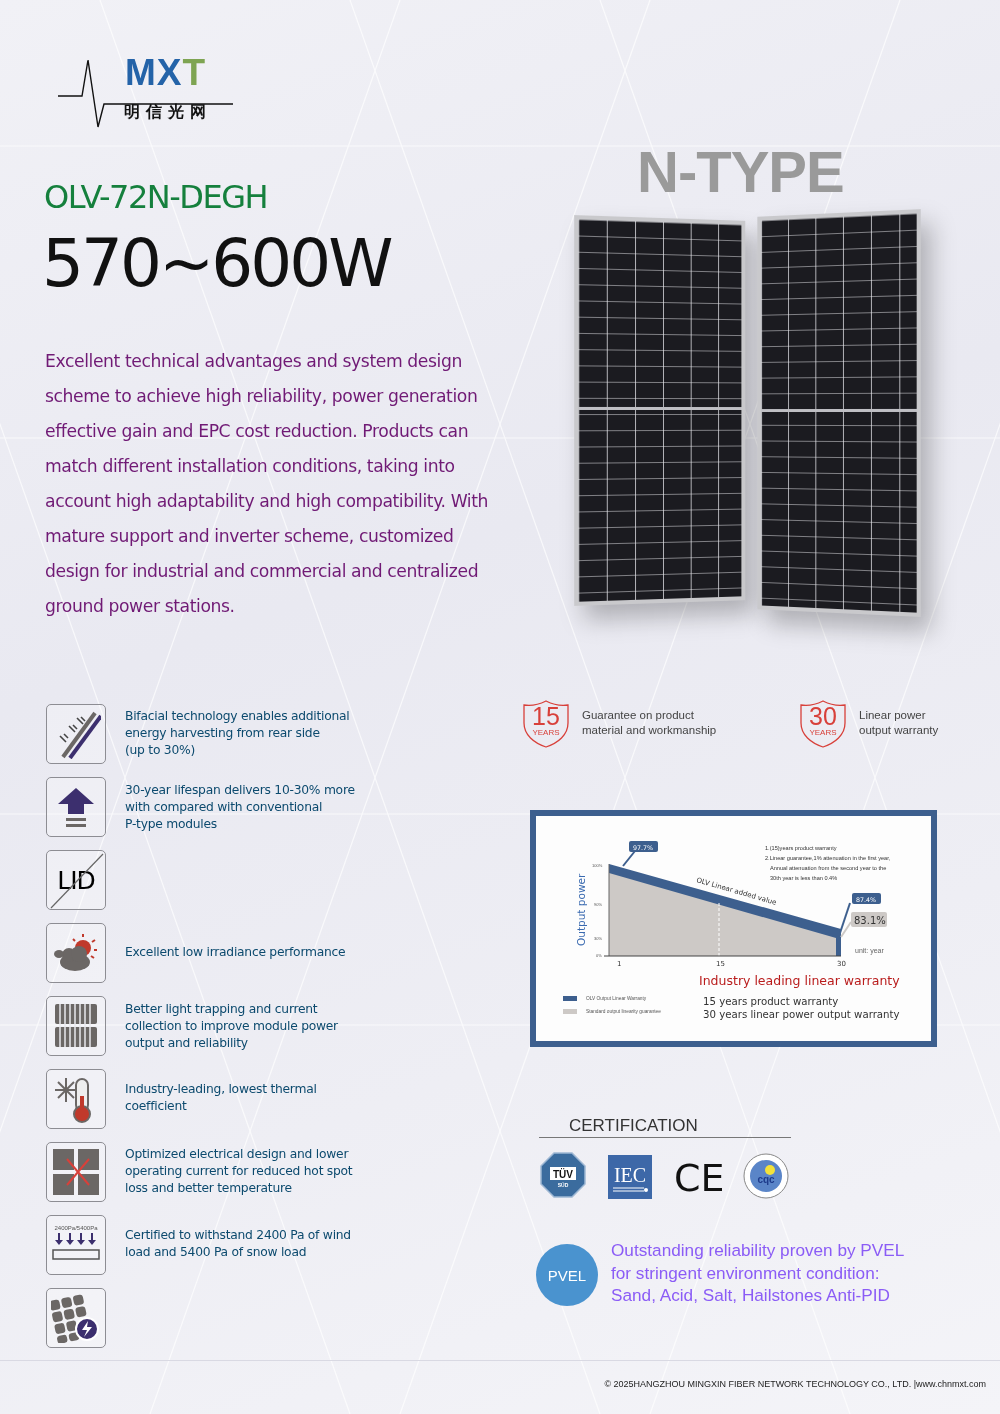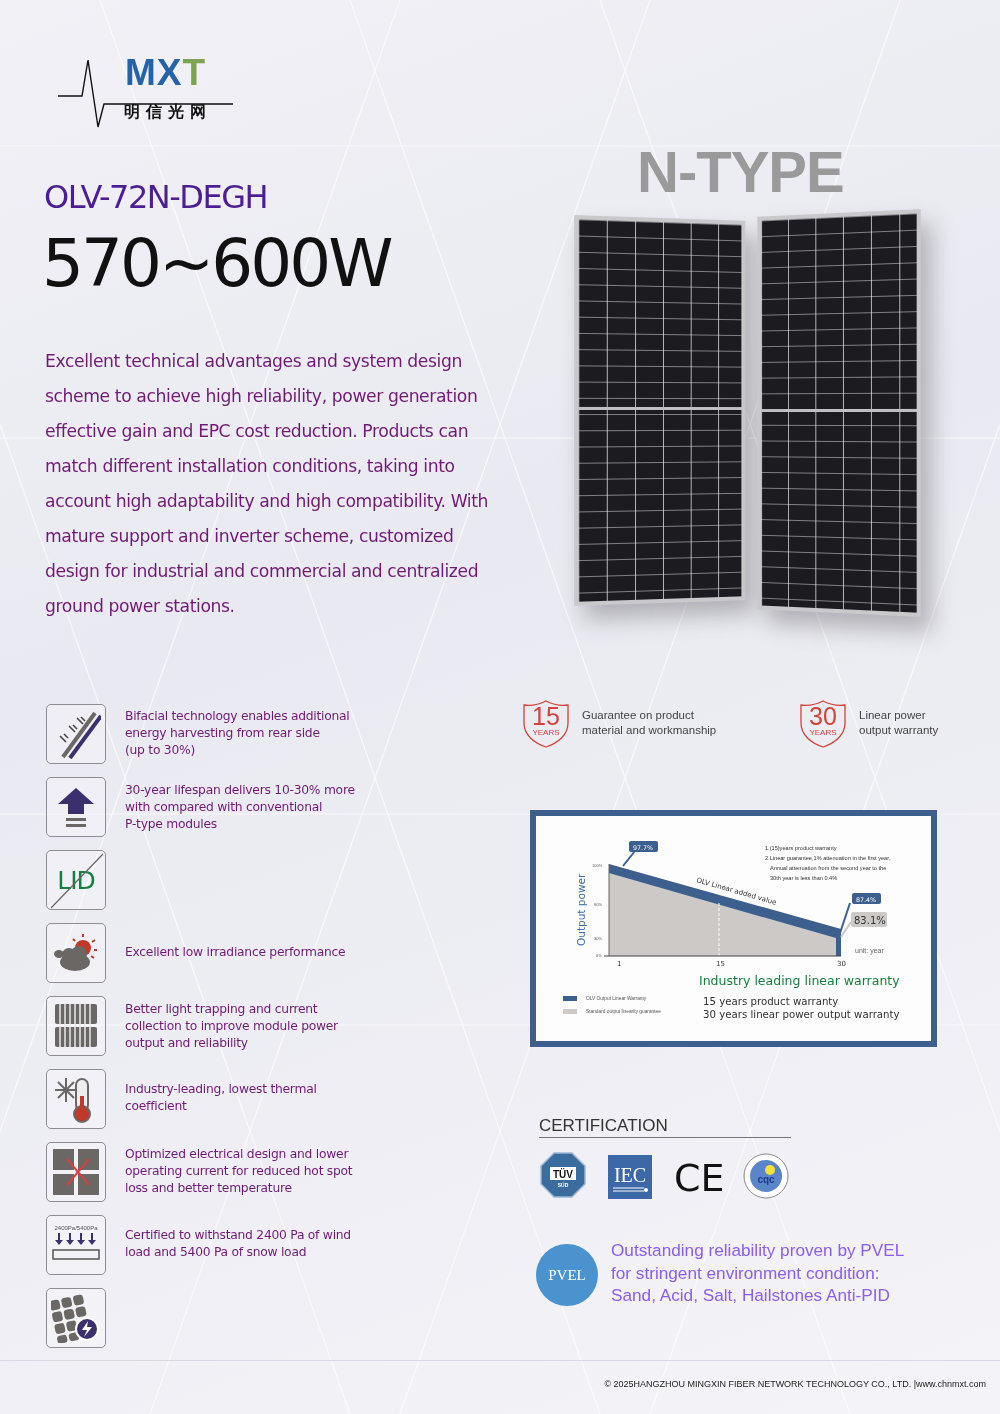--- a/index.html
+++ b/index.html
@@ -11,67 +11,67 @@
     color: #333;
   }
   .bg-lines { position: absolute; inset: 0; pointer-events: none; }
   
   .logo { position: absolute; left: 58px; top: 52px; width: 175px; height: 80px; }
   .logo svg { position: absolute; left: 0; top: 0; }
   .logo-mxt { position: absolute; left: 67px; top: 0px; font-family: "Liberation Sans", sans-serif; font-weight: bold; font-size: 37px; letter-spacing: 1px; }
   .logo-mxt .m { color: #2463a8; } .logo-mxt .x { color: #2463a8; } .logo-mxt .t { color: #7ea452; }
   .logo-cn { position: absolute; left: 66px; top: 50px; font-size: 16px; letter-spacing: 6px; color: #111; font-weight: bold; }
 
-  .model { position: absolute; left: 44px; top: 178px; font-family: "DejaVu Sans", sans-serif; font-size: 32px; color: #4c1d95; letter-spacing: -1.5px; font-weight: 500; }
+  .model { position: absolute; left: 44px; top: 178px; font-family: "DejaVu Sans", sans-serif; font-size: 32px; color: #15803d; letter-spacing: -1.5px; font-weight: 500; }
   .power { position: absolute; left: 42px; top: 225px; font-family: "DejaVu Sans", sans-serif; font-size: 66px; color: #111; letter-spacing: -3px; }
 
   .intro { position: absolute; left: 45px; top: 344px; width: 460px; font-family: "DejaVu Sans", sans-serif; font-size: 17.2px; line-height: 35px; color: #701a75; letter-spacing: -0.4px; }
 
   .ntype { position: absolute; left: 637px; top: 138px; font-family: "Liberation Sans", sans-serif; font-weight: bold; font-size: 58px; color: #9a9a9a; letter-spacing: -1px; }
 
   .panel { position: absolute; background: #1b1b20; border: 4px solid #c9c9cc; box-shadow: 10px 14px 22px rgba(0,0,0,0.25); }
   .panel-left { left: 575px; top: 218px; width: 172px; height: 385px; transform: perspective(600px) rotateY(6deg); }
   .panel-right { left: 755px; top: 213px; width: 165px; height: 400px; transform: perspective(600px) rotateY(-8deg); }
   .panel .grid { position: absolute; inset: 0;
     background-image:
       linear-gradient(to right, rgba(230,230,235,0.75) 1px, transparent 1px),
       linear-gradient(to bottom, rgba(210,210,215,0.55) 1px, transparent 1px);
     background-size: 28px 100%, 100% 16px; }
   .panel .mid { position: absolute; left: 0; right: 0; top: 49%; height: 3px; background: #bfbfc4; }
 
   
   .features { position: absolute; left: 46px; top: 704px; width: 340px; }
   .feature { position: absolute; left: 0; width: 340px; height: 60px; }
   .feature .ico { position: absolute; left: 0; top: 0; width: 60px; height: 60px; border: 1.5px solid #8d8d93; border-radius: 5px; background: rgba(255,255,255,0.25); display: flex; align-items: center; justify-content: center; }
-  .feature .txt { position: absolute; left: 79px; font-family: "DejaVu Sans", sans-serif; font-size: 12.3px; line-height: 17px; color: #701a75; letter-spacing: -0.25px; }
+  .feature .txt { position: absolute; left: 79px; font-family: "DejaVu Sans", sans-serif; font-size: 12.3px; line-height: 17px; color: #0c4a6e; letter-spacing: -0.25px; }
 
   
   .badge { position: absolute; top: 699px; height: 50px; }
   .shield { position: absolute; left: 0; top: 0; width: 48px; height: 50px; }
   .shield-num { position: absolute; left: 0; width: 48px; top: 3px; text-align: center; font-family: "Liberation Sans", sans-serif; font-size: 25px; color: #d8403a; }
   .shield-yrs { position: absolute; left: 0; width: 48px; top: 29px; text-align: center; font-family: "Liberation Sans", sans-serif; font-size: 8px; color: #d8403a; }
   .badge-txt { position: absolute; left: 60px; top: 9px; font-family: "Liberation Sans", sans-serif; font-size: 11.5px; line-height: 14.5px; color: #444; white-space: nowrap; }
 
   
   .chart-box { position: absolute; left: 530px; top: 810px; width: 407px; height: 237px; border: 6px solid #3d5f8e; background: #fdfdfd; }
   .chart-box svg { position: absolute; left: 0; top: 0; }
   .notes { position: absolute; left: 229px; top: 27px; font-family: "Liberation Sans", sans-serif; font-size: 5.6px; line-height: 10px; color: #333; }
   .notes .indent { padding-left: 5px; }
-  .ind-title { position: absolute; left: 163px; top: 157px; font-family: "DejaVu Sans", sans-serif; font-size: 12.5px; color: #15803d; white-space: nowrap; }
+  .ind-title { position: absolute; left: 163px; top: 157px; font-family: "DejaVu Sans", sans-serif; font-size: 12.5px; color: #b91c1c; white-space: nowrap; }
   .ind-line { position: absolute; left: 167px; font-family: "DejaVu Sans", sans-serif; font-size: 10.2px; color: #333; white-space: nowrap; }
   .legend-item { position: absolute; left: 27px; font-family: "Liberation Sans", sans-serif; font-size: 4.8px; color: #555; white-space: nowrap; }
   .legend-item .sw { display: inline-block; width: 14px; height: 5px; vertical-align: middle; margin-right: 9px; }
 
   
-  .cert-title { position: absolute; left: 539px; top: 1116px; font-family: "Liberation Sans", sans-serif; font-size: 17px; color: #333; }
+  .cert-title { position: absolute; left: 569px; top: 1116px; font-family: "Liberation Sans", sans-serif; font-size: 17px; color: #333; }
   .cert-rule { position: absolute; left: 539px; top: 1137px; width: 252px; height: 1px; background: #777; }
   .cert-logo { position: absolute; top: 1152px; }
 
   
-  .pvel-circle { position: absolute; left: 536px; top: 1244px; width: 62px; height: 62px; border-radius: 50%; background: #4a93cf; color: #fff; display: flex; align-items: center; justify-content: center; font-family: Liberation Serif, serif; font-size: 15px; }
+  .pvel-circle { position: absolute; left: 536px; top: 1244px; width: 62px; height: 62px; border-radius: 50%; background: #4a93cf; color: #fff; display: flex; align-items: center; justify-content: center; font-family: Liberation Sans, sans-serif; font-size: 15px; }
   .pvel-text { position: absolute; left: 611px; top: 1239px; font-family: "Liberation Sans", sans-serif; font-size: 17.2px; line-height: 22.5px; color: #8b5cf6; }
 
   .footer-rule { position: absolute; left: 0; right: 0; top: 1360px; height: 1px; background: #d9d9e3; }
   .footer { position: absolute; right: 14px; top: 1379px; font-family: "Liberation Sans", sans-serif; font-size: 9px; color: #222; }
 </style>
 </head>
 <body>
 
 <svg class="bg-lines" width="1000" height="1414">
   <g stroke="#ffffff" stroke-width="1.2" opacity="0.7" fill="none">
@@ -147,21 +147,21 @@
     </div>
     <div class="txt" style="top:5px">
       <div>30-year lifespan delivers 10-30% more</div>
         <div>with compared with conventional</div>
         <div>P-type modules</div>
     </div>
   </div>
 
   <div class="feature" style="top:146px">
     <div class="ico" style="position:absolute;">
-      <span style="font-family:'DejaVu Sans',sans-serif;font-size:25px;color:#15803d;letter-spacing:-1px;">LID</span>
+      <span style="font-family:'DejaVu Sans',sans-serif;font-size:25px;color:#000000;letter-spacing:-1px;">LID</span>
       <svg width="60" height="60" style="position:absolute;left:0;top:0">
           <line x1="4" y1="57" x2="56" y2="3" stroke="#666" stroke-width="1.2"></line>
         </svg>
     </div>
   </div>
 
   <div class="feature" style="top:219px">
     <div class="ico">
       <svg width="50" height="46">
         <circle cx="32" cy="18" r="8" fill="#c0392b"></circle>

